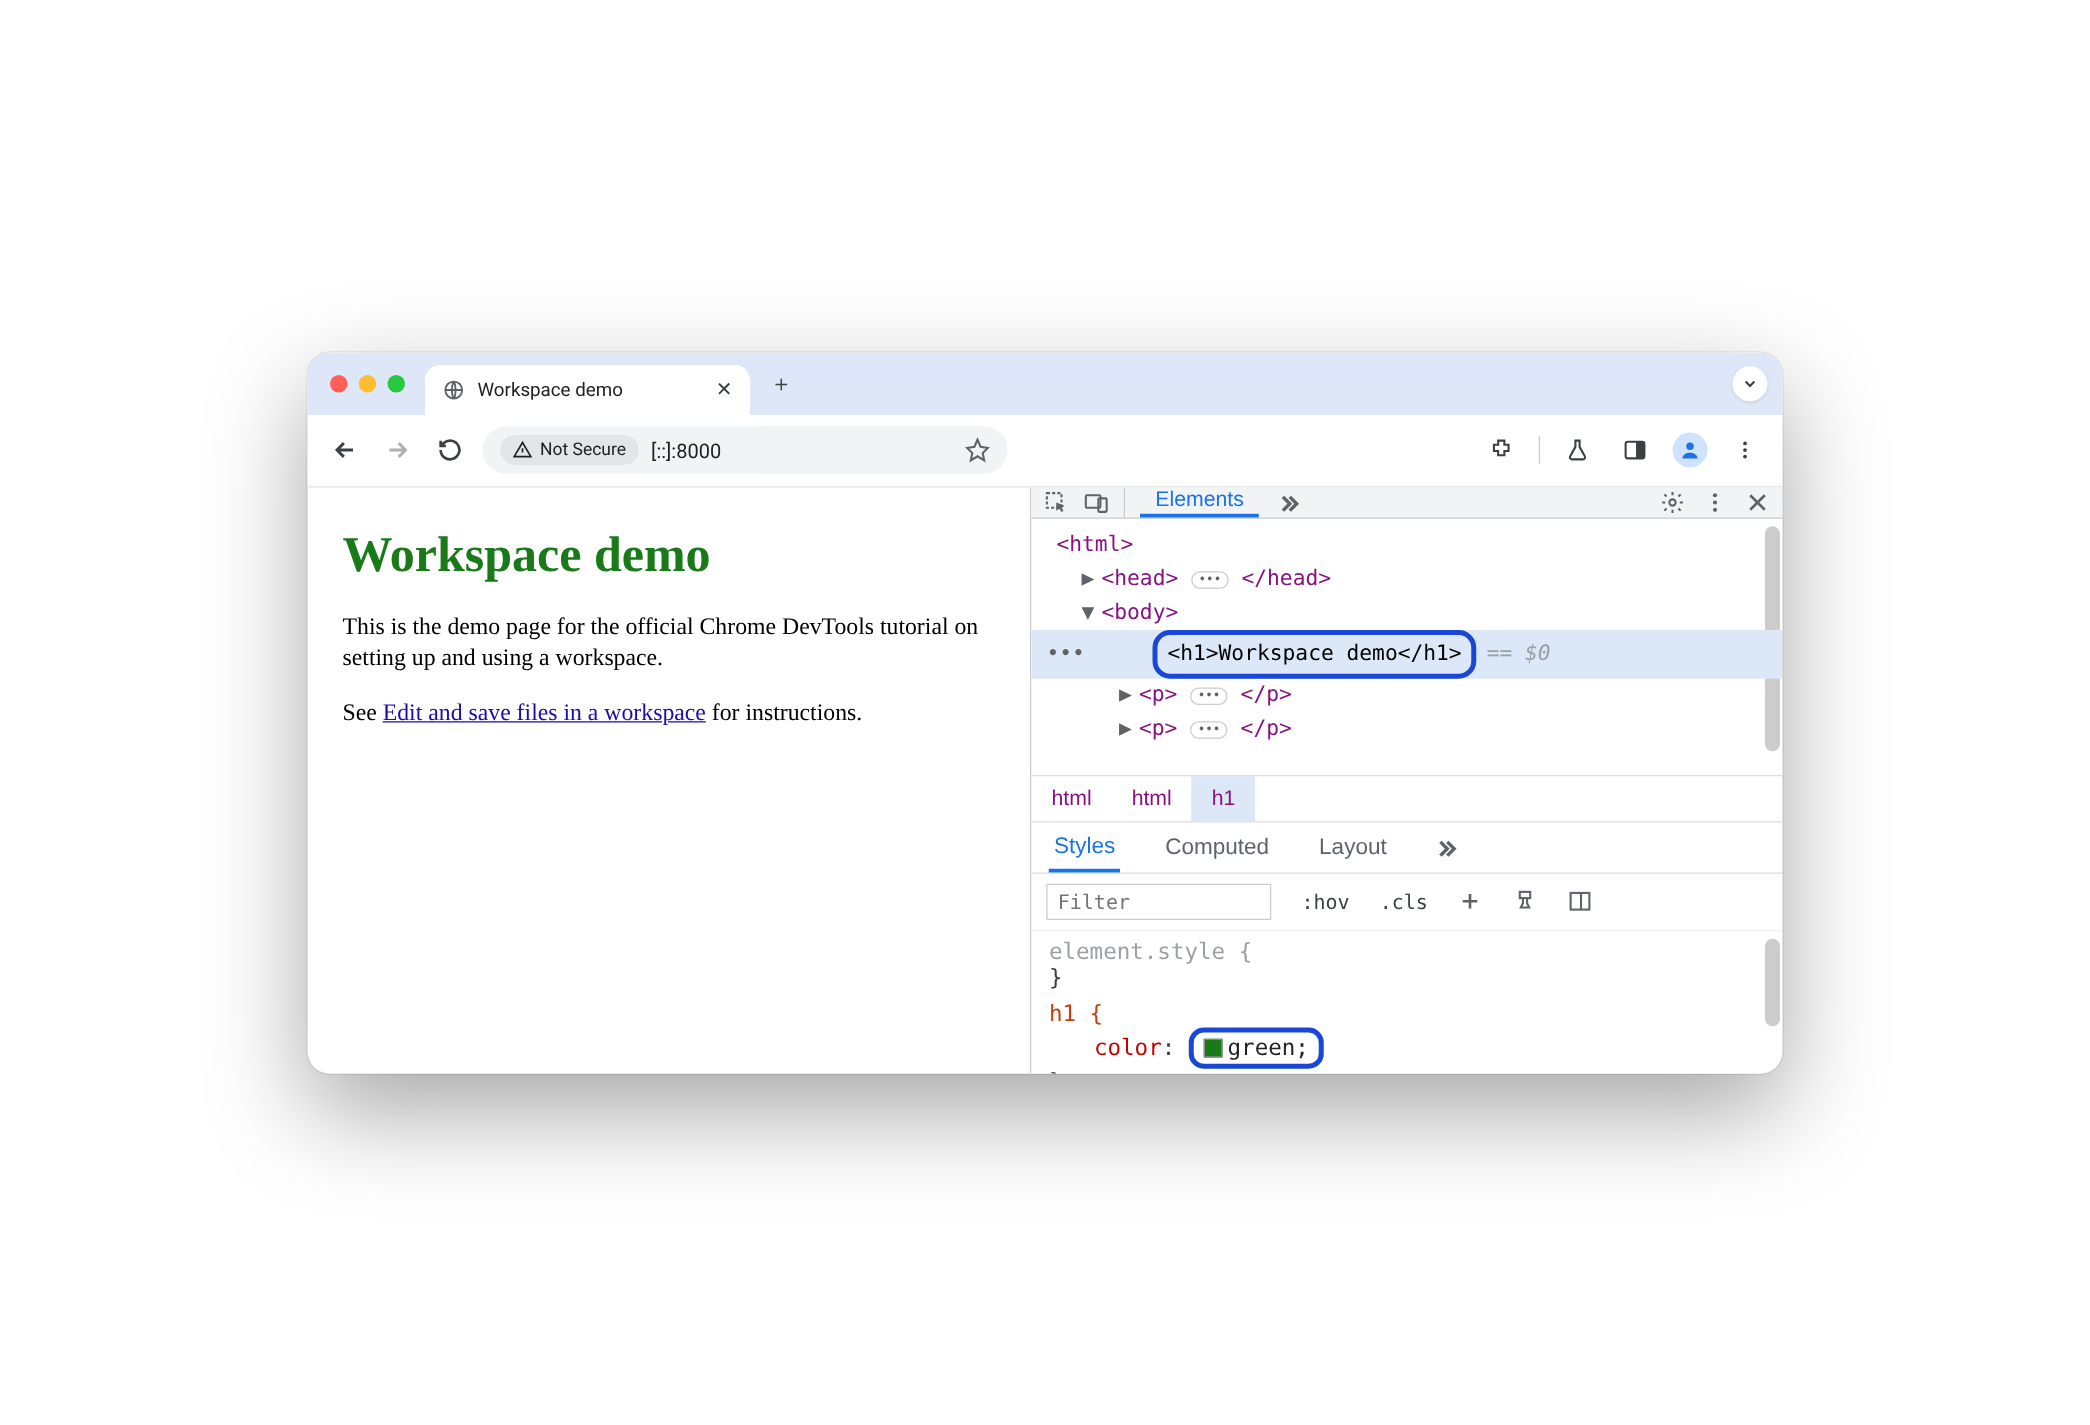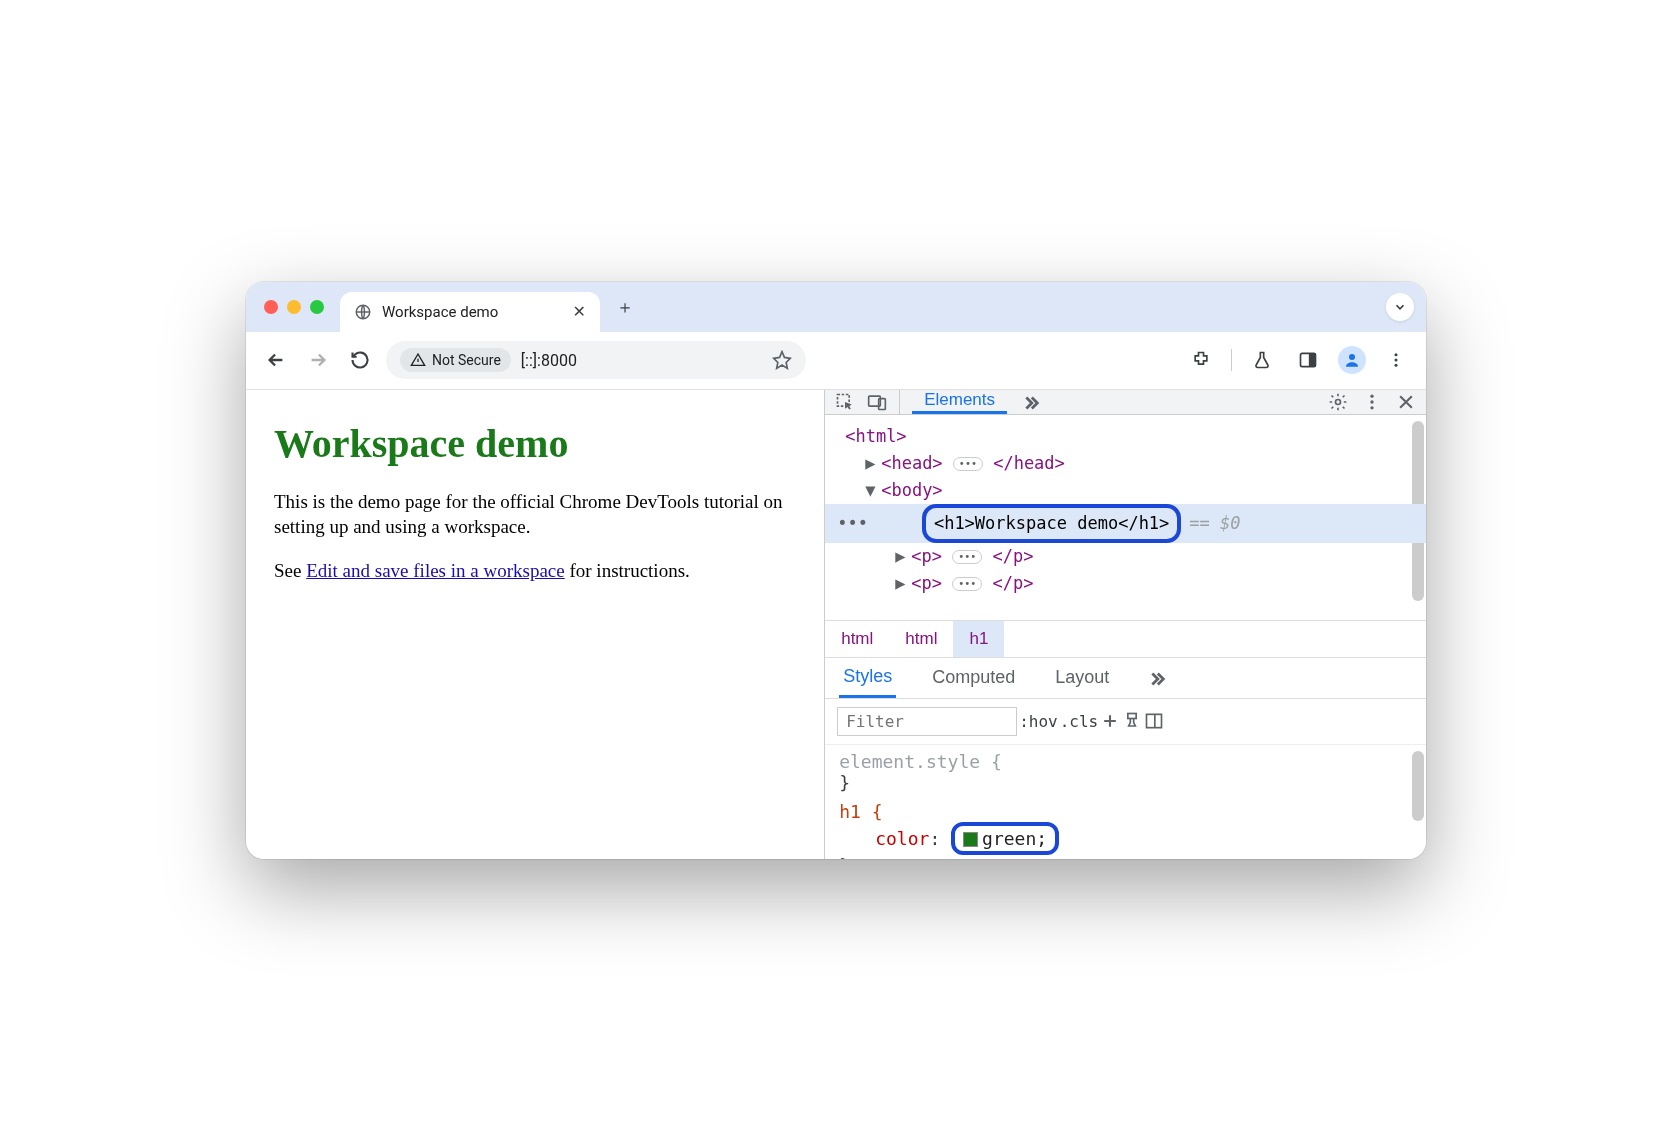--- a/index.html
+++ b/index.html
@@ -179,21 +179,21 @@
     font-size:18px;
     align-items:center;
     height:44px;
   }
   .styles-tabs .stab { color:#5f6368; cursor:pointer; padding:8px 4px; }
   .styles-tabs .stab.active { color:#1a73e8; border-bottom:3px solid #1a73e8; font-weight:500;}
   
   .filter-row {
     display:flex;
     align-items:center;
-    gap:2px;
+    gap:24px;
     padding:8px 12px;
     border-bottom:1px solid #eee;
     font-family:Menlo,monospace;
     font-size:16px;
   }
   .filter-row input {
     border:1px solid #ccc;
     padding:4px 8px;
     font-size:16px;
     width:180px;

